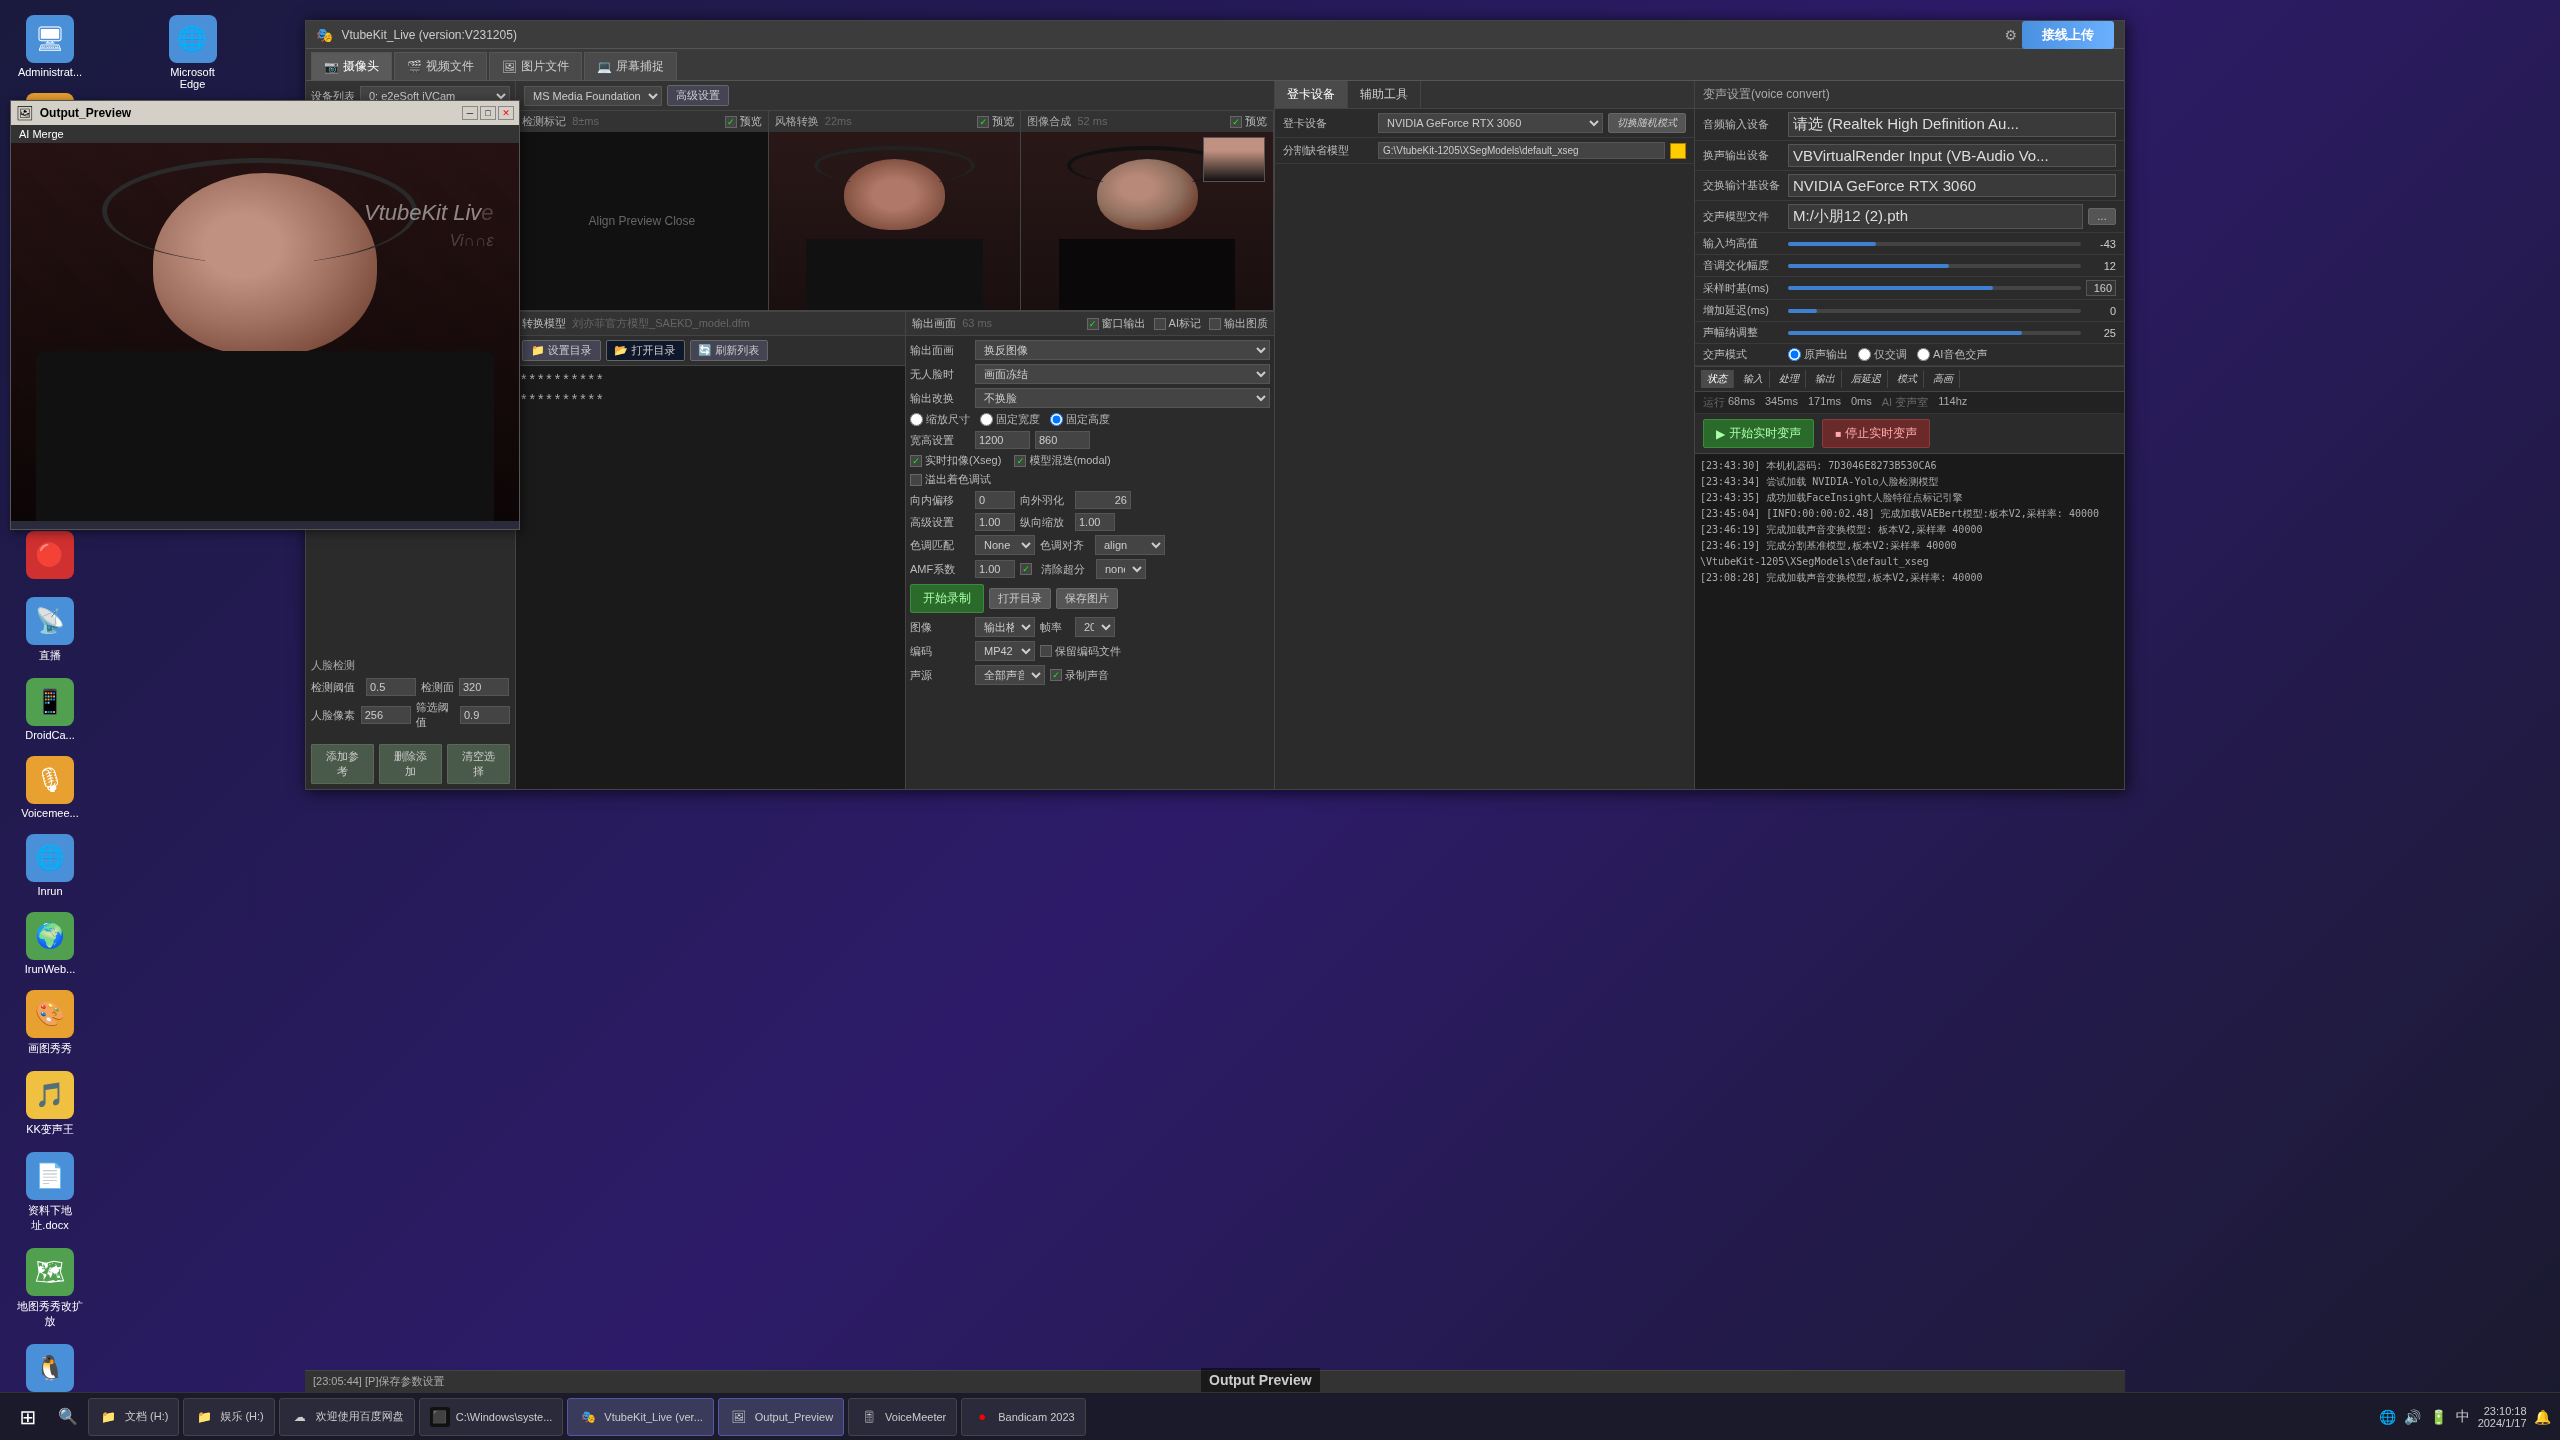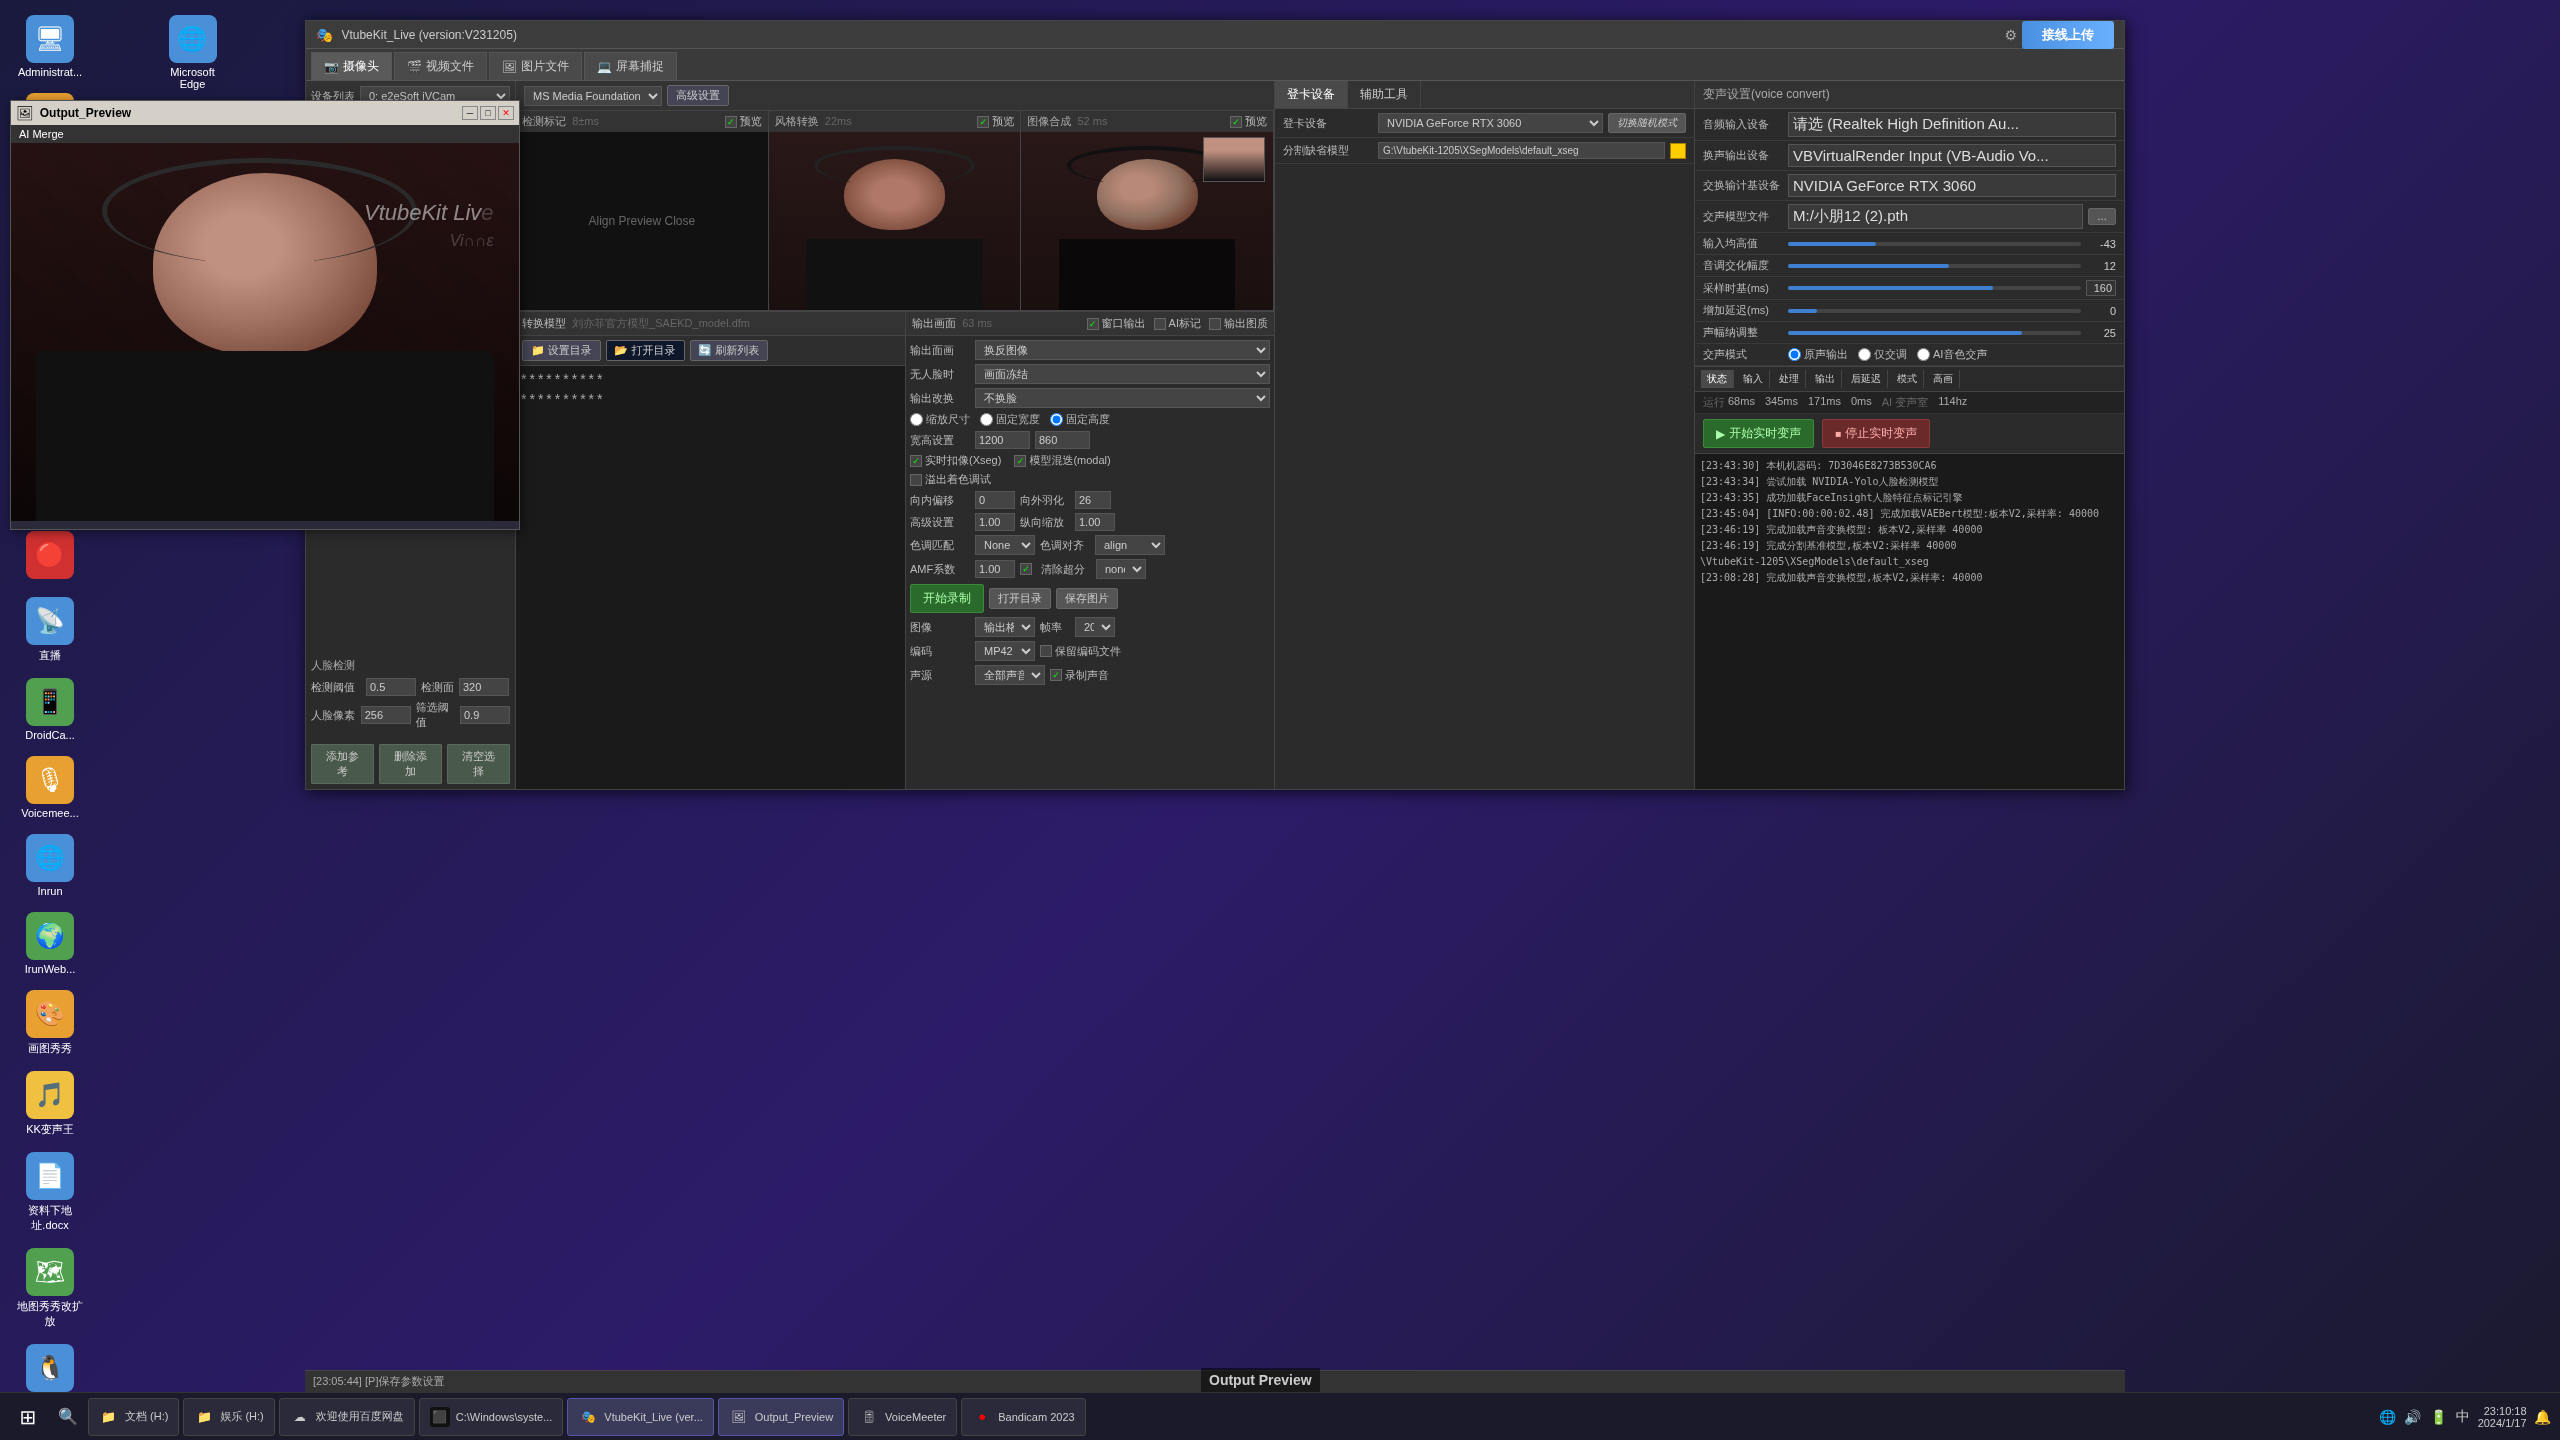--- a/index.html
+++ b/index.html
@@ -1257,21 +1257,21 @@
                 <div class="checkbox-item">
                   <div class="checkbox-box" style="color:transparent;"></div>
                   <span>溢出着色调试</span>
                 </div>
               </div>
 
               <div class="output-row">
                 <span class="output-label">向内偏移</span>
                 <input class="num-input" type="text" value="0" style="width: 40px;">
                 <span class="output-label" style="width:50px;">向外羽化</span>
-                <input class="num-input" type="text" value="26" style="width: 36px;">
+                <input class="num-input" type="text" value="26" style="width: 56px; text-align: right;">
               </div>
 
               <div class="output-row">
                 <span class="output-label">高级设置</span>
                 <input class="num-input" type="text" value="1.00" style="width: 40px;">
                 <span class="output-label" style="width:50px;">纵向缩放</span>
                 <input class="num-input" type="text" value="1.00" style="width: 40px;">
               </div>
 
               <div class="output-row">
@@ -1443,21 +1443,21 @@
               <input type="radio" name="mode" style="">
               <span>仅交调</span>
             </div>
             <div class="radio-item">
               <input type="radio" name="mode" style="">
               <span>AI音色交声</span>
             </div>
           </div>
         </div>
 
-        <div style="display:flex;gap:3px;padding:3px 6px;background:#2a2a2a;border-top:1px solid #444;border-bottom:1px solid #444;">
+        <div style="display:flex;gap:3px;padding:3px 6px;background:#2a2a2a;border-top:1px solid #444;border-bottom:1px solid #444;font-style:italic;">
           <div class="sys-tab active" style="padding:2px 6px;font-size:10px;">状态</div>
           <div class="sys-tab" style="padding:2px 6px;font-size:10px;">输入</div>
           <div class="sys-tab" style="padding:2px 6px;font-size:10px;">处理</div>
           <div class="sys-tab" style="padding:2px 6px;font-size:10px;">输出</div>
           <div class="sys-tab" style="padding:2px 6px;font-size:10px;">后延迟</div>
           <div class="sys-tab" style="padding:2px 6px;font-size:10px;">模式</div>
           <div class="sys-tab" style="padding:2px 6px;font-size:10px;">高画</div>
         </div>
 
         <div class="stat-bar">

